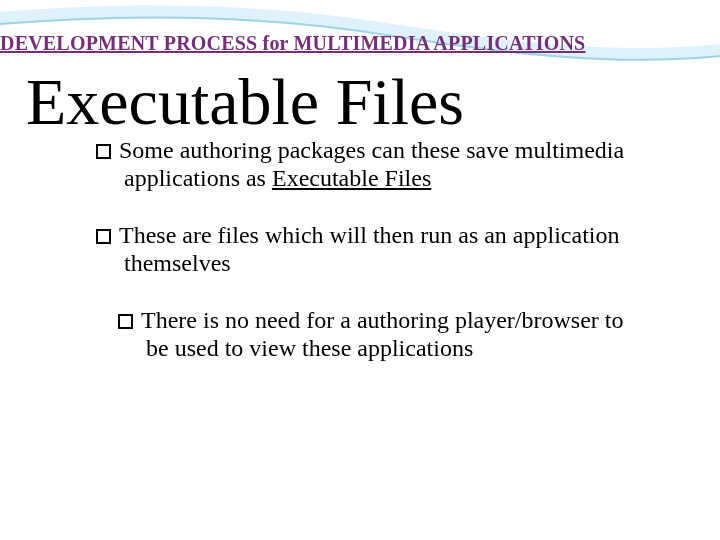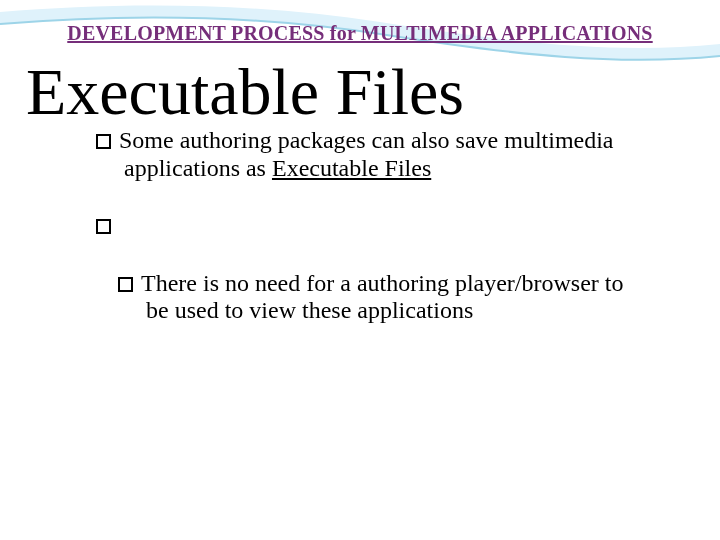--- a/index.html
+++ b/index.html
@@ -15,22 +15,21 @@
     position: absolute;
     top: 0;
     left: 0;
     width: 720px;
     height: 70px;
     z-index: 0;
   }
   .header {
     position: relative;
     z-index: 1;
-    text-align: center;
-    padding-top: 22px;
+    padding-top: 32px;
     font-family: "Comic Sans MS", cursive;
     font-weight: bold;
     font-size: 20px;
     color: #762e7a;
     text-decoration: underline;
     letter-spacing: 0.2px;
   }
   .title {
     position: relative;
     z-index: 1;
@@ -77,21 +76,21 @@
   <path d="M0,12 C120,2 250,2 380,22 C520,44 620,54 720,44 L720,56 C620,66 520,56 380,34 C250,14 120,14 0,24 Z" fill="#dff2fb"></path>
   <path d="M0,24 C120,14 250,14 380,34 C520,56 620,66 720,56" fill="none" stroke="#9dd4e8" stroke-width="2"></path>
 </svg>
 
 <div class="header">DEVELOPMENT PROCESS for MULTIMEDIA APPLICATIONS</div>
 
 <div class="title">Executable Files</div>
 
 <div class="bullets">
   <div class="item">
-    <span class="marker"></span><span>Some authoring packages can also save multimedia applications as </span><span class="u">Executable Files</span><span></span>
+    <span class="marker"></span><span>Some authoring packages can these save multimedia applications as </span><span class="u">Executable Files</span><span></span>
   </div>
   <div class="item">
-    <span class="marker"></span><span class="u"></span><span></span>
+    <span class="marker"></span><span>These are files which will then run as an application themselves</span><span class="u"></span><span></span>
   </div>
   <div class="item">
     <span class="marker"></span><span>There is no need for a authoring player/browser to be used to view these applications</span><span class="u"></span><span></span>
   </div>
 </div>
 
 </body></html>

